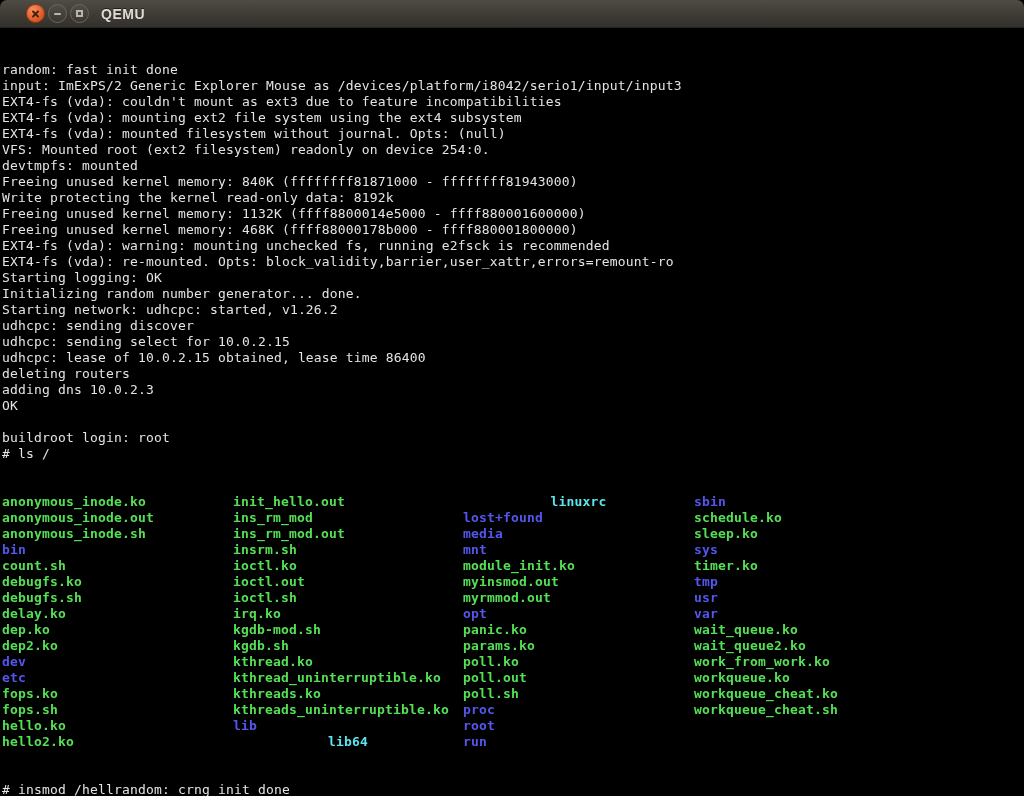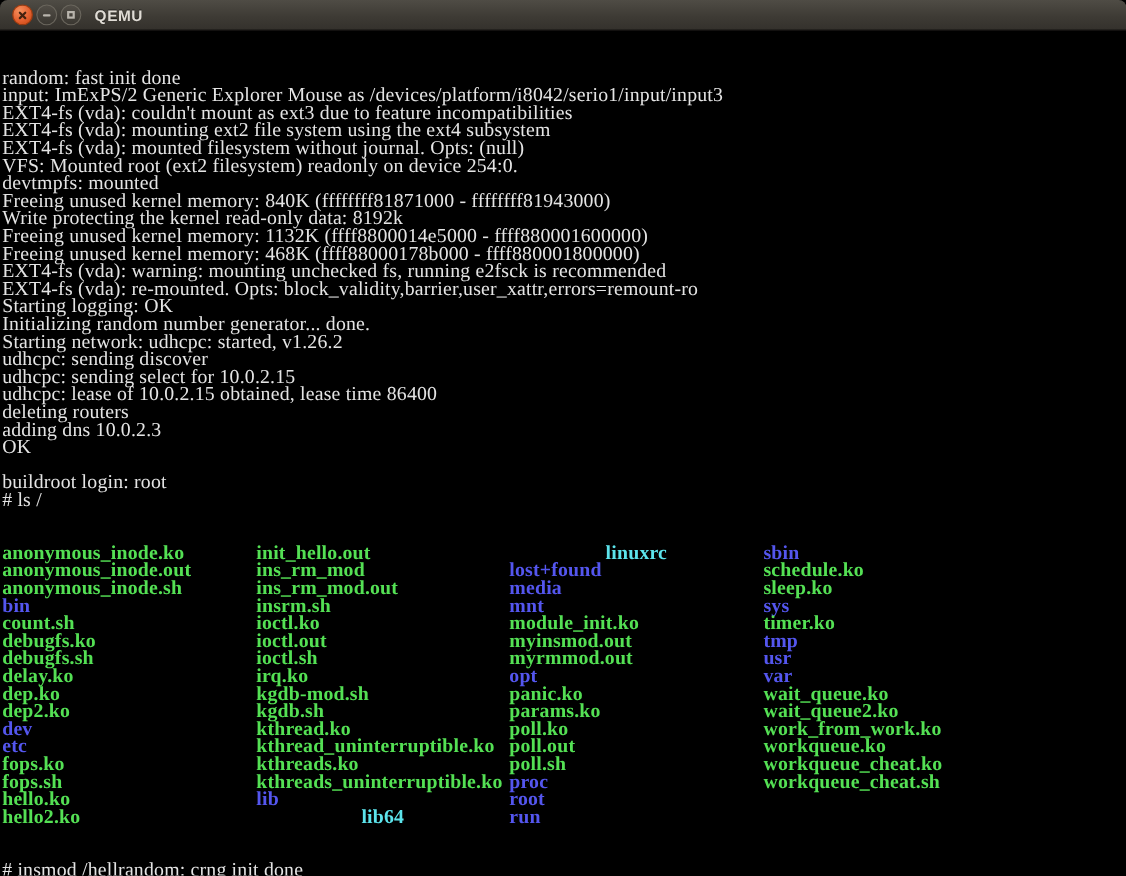--- a/index.html
+++ b/index.html
@@ -7,21 +7,21 @@
     width:1024px; height:796px; overflow:hidden; position:relative;
     font-family:"DejaVu Sans Mono", monospace;
   }
   
   .titlebar {
     position:relative; height:28px; box-sizing:border-box;
     background:linear-gradient(180deg,#4f4c45 0%,#3e3b35 55%,#34312c 100%);
     border-bottom:1px solid #262420;
     border-radius:7px 7px 0 0;
     display:flex; align-items:center;
-    padding-left:11px;
+    padding-left:26px;
   }
   .winbtn {
     width:19px; height:19px; border-radius:50%; margin-right:3px;
     position:relative; box-sizing:border-box; flex:0 0 auto;
   }
   .winbtn.close {
     background:radial-gradient(circle at 35% 28%, #f6915e 0%, #e4602f 55%, #c2440f 100%);
     border:1px solid #a03c10;
   }
   .winbtn.plain {
@@ -44,22 +44,22 @@
   .title {
     margin-left:9px; color:#e0dcd5;
     font:bold 14px "Liberation Sans", sans-serif;
     text-shadow:0 -1px 0 rgba(0,0,0,.55);
     letter-spacing:.5px;
   }
   
   .terminal {
     position:absolute; top:28px; left:0; width:1024px; height:768px;
     background:#000; box-sizing:border-box; padding:2px 0 0 2px;
-    font-size:18px; line-height:16px; letter-spacing:.17px;
-    color:var(--fg,#e4e4e4); white-space:pre; cursor:text;font-family:Liberation Serif, serif;
+    font-size:13px; line-height:16px; letter-spacing:.17px;
+    color:var(--fg,#e4e4e4); white-space:pre; cursor:text;
   }
   .line { height:16px; }
   .ls-row { display:grid; grid-template-columns:231px 230px 231px auto; height:16px; }
   .cell { overflow:visible; }
   .cell.exec    { color:var(--exec,#54e054); font-weight:bold; }
   .cell.dir     { color:var(--dir,#5456ee);  font-weight:bold; }
   .cell.symlink { color:var(--symlink,#5ce4ec); font-weight:bold;text-align:center; }
 </style>
 </head>
 <body>

